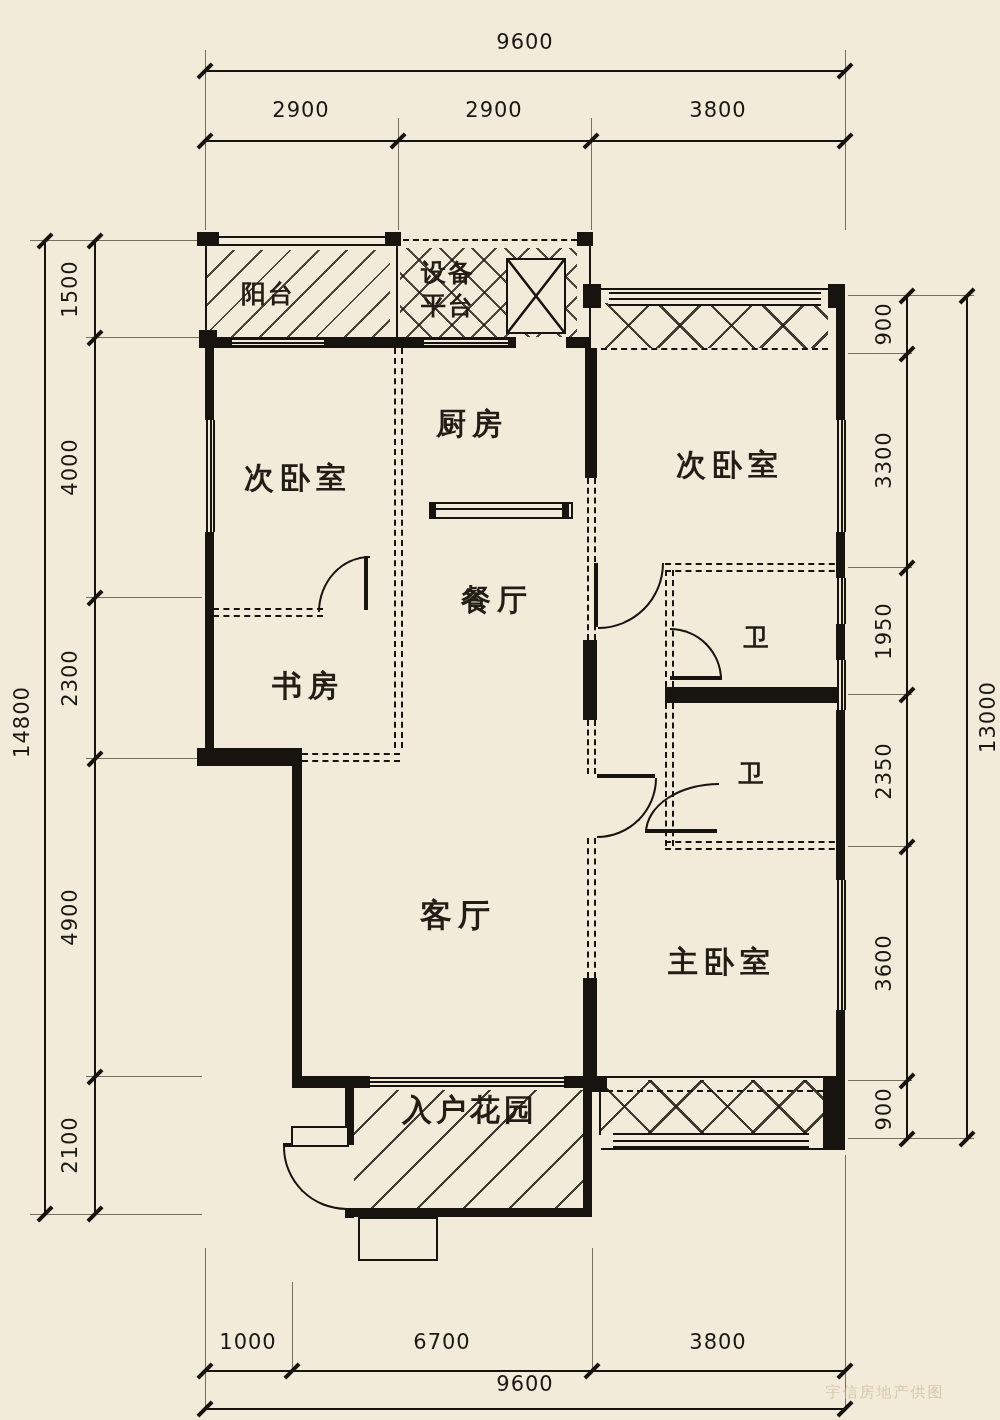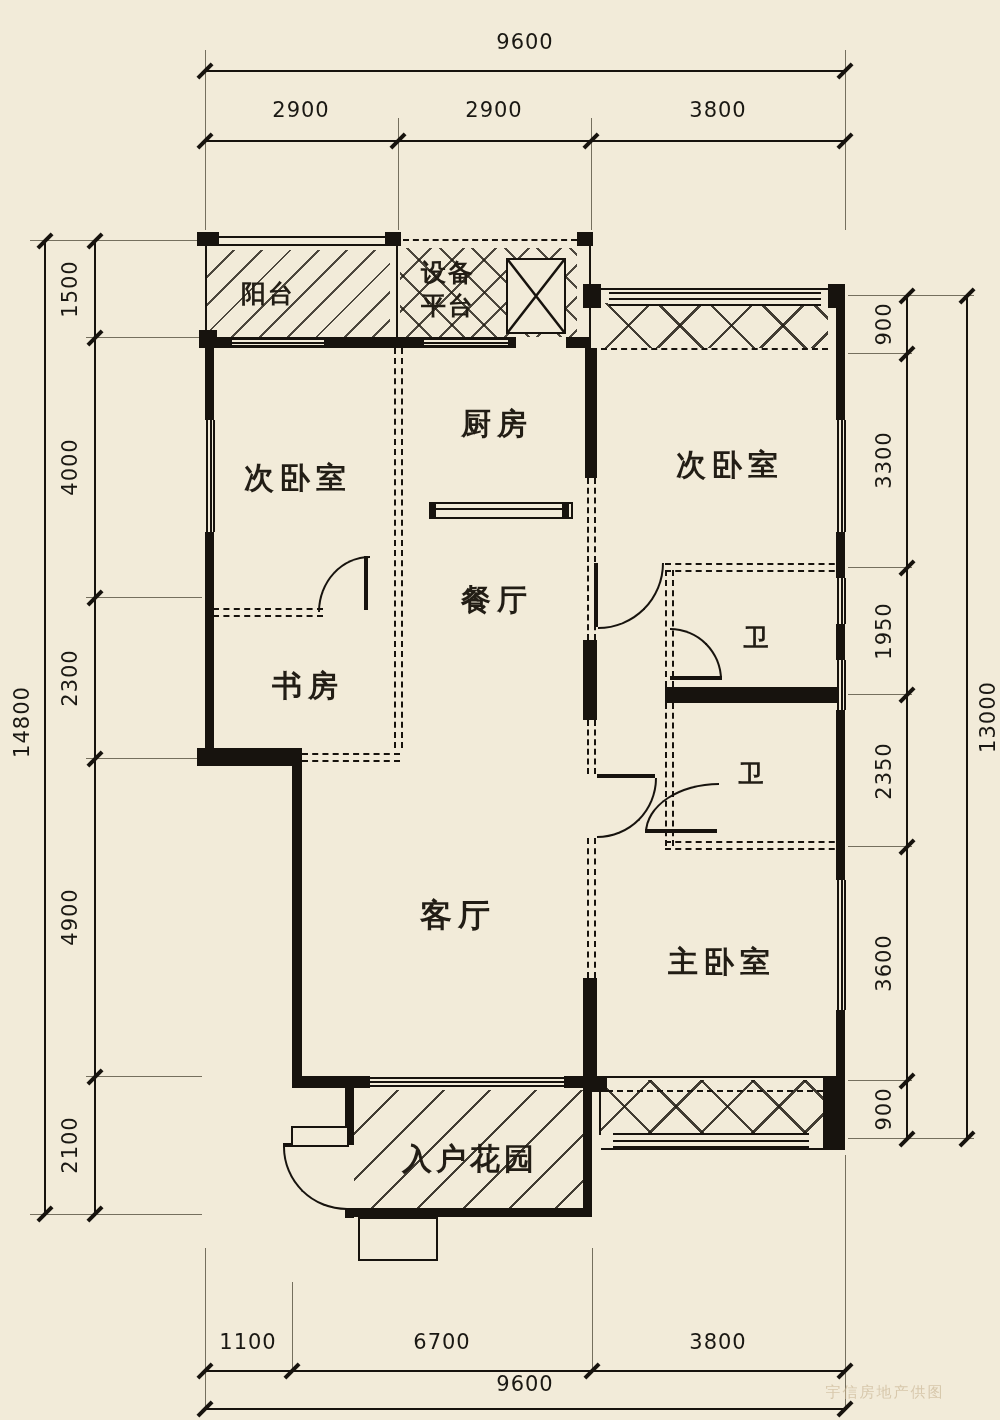--- a/index.html
+++ b/index.html
@@ -109,21 +109,21 @@
   <div class="dim v" style="left:70px;top:678px">2300</div>
   <div class="dim v" style="left:70px;top:917px">4900</div>
   <div class="dim v" style="left:70px;top:1145px">2100</div>
   <div class="dim v" style="left:884px;top:324px">900</div>
   <div class="dim v" style="left:884px;top:460px">3300</div>
   <div class="dim v" style="left:884px;top:631px">1950</div>
   <div class="dim v" style="left:884px;top:771px">2350</div>
   <div class="dim v" style="left:884px;top:963px">3600</div>
   <div class="dim v" style="left:884px;top:1109px">900</div>
   <div class="dim v" style="left:988px;top:717px">13000</div>
-  <div class="dim" style="left:248px;top:1342px">1100</div>
+  <div class="dim" style="left:248px;top:1342px">1000</div>
   <div class="dim" style="left:442px;top:1342px">6700</div>
   <div class="dim" style="left:718px;top:1342px">3800</div>
   <div class="dim" style="left:525px;top:1384px">9600</div>
 
   <div class="hatch-d" style="left:207px;top:250px;width:183px;height:87px"></div>
   <div class="hatch-c" style="left:400px;top:248px;width:177px;height:89px"></div>
   <div class="hatch-x" style="left:601px;top:303px;width:227px;height:45px"></div>
   <div class="hatch-x" style="left:601px;top:1080px;width:222px;height:53px"></div>
   <div class="hatch-dg" style="left:354px;top:1090px;width:229px;height:118px"></div>
 
@@ -222,24 +222,24 @@
   <div class="leaf" style="left:283px;top:1143px;width:62px;height:4px"></div>
   <div class="box" style="left:291px;top:1126px;width:54px;height:17px;background:#f2ebd9"></div>
   <div class="wall" style="left:345px;top:1208px;width:247px;height:9px"></div>
   <div class="wall" style="left:583px;top:1088px;width:9px;height:129px"></div>
   <div class="box" style="left:358px;top:1217px;width:76px;height:40px;background:#f2ebd9"></div>
 
   <div class="room sm" style="left:268px;top:293px">阳台</div>
   <div class="room sm" style="left:448px;top:272px">设备</div>
   <div class="room sm" style="left:448px;top:305px">平台</div>
   <div class="room" style="left:298px;top:478px">次卧室</div>
-  <div class="room" style="left:497px;top:424px">厨房</div>
+  <div class="room" style="left:472px;top:424px">厨房</div>
   <div class="room" style="left:730px;top:465px">次卧室</div>
   <div class="room" style="left:497px;top:600px">餐厅</div>
   <div class="room" style="left:308px;top:686px">书房</div>
   <div class="room sm" style="left:757px;top:637px">卫</div>
   <div class="room sm" style="left:752px;top:773px">卫</div>
   <div class="room" style="left:458px;top:916px;font-size:32px">客厅</div>
   <div class="room" style="left:722px;top:962px">主卧室</div>
-  <div class="room" style="left:470px;top:1159px;letter-spacing:4px">入户花园</div>
+  <div class="room" style="left:470px;top:1110px;letter-spacing:4px">入户花园</div>
 
   <div class="wm" style="left:885px;top:1392px">宇信房地产供图</div>
 </div>
 
 </body></html>

